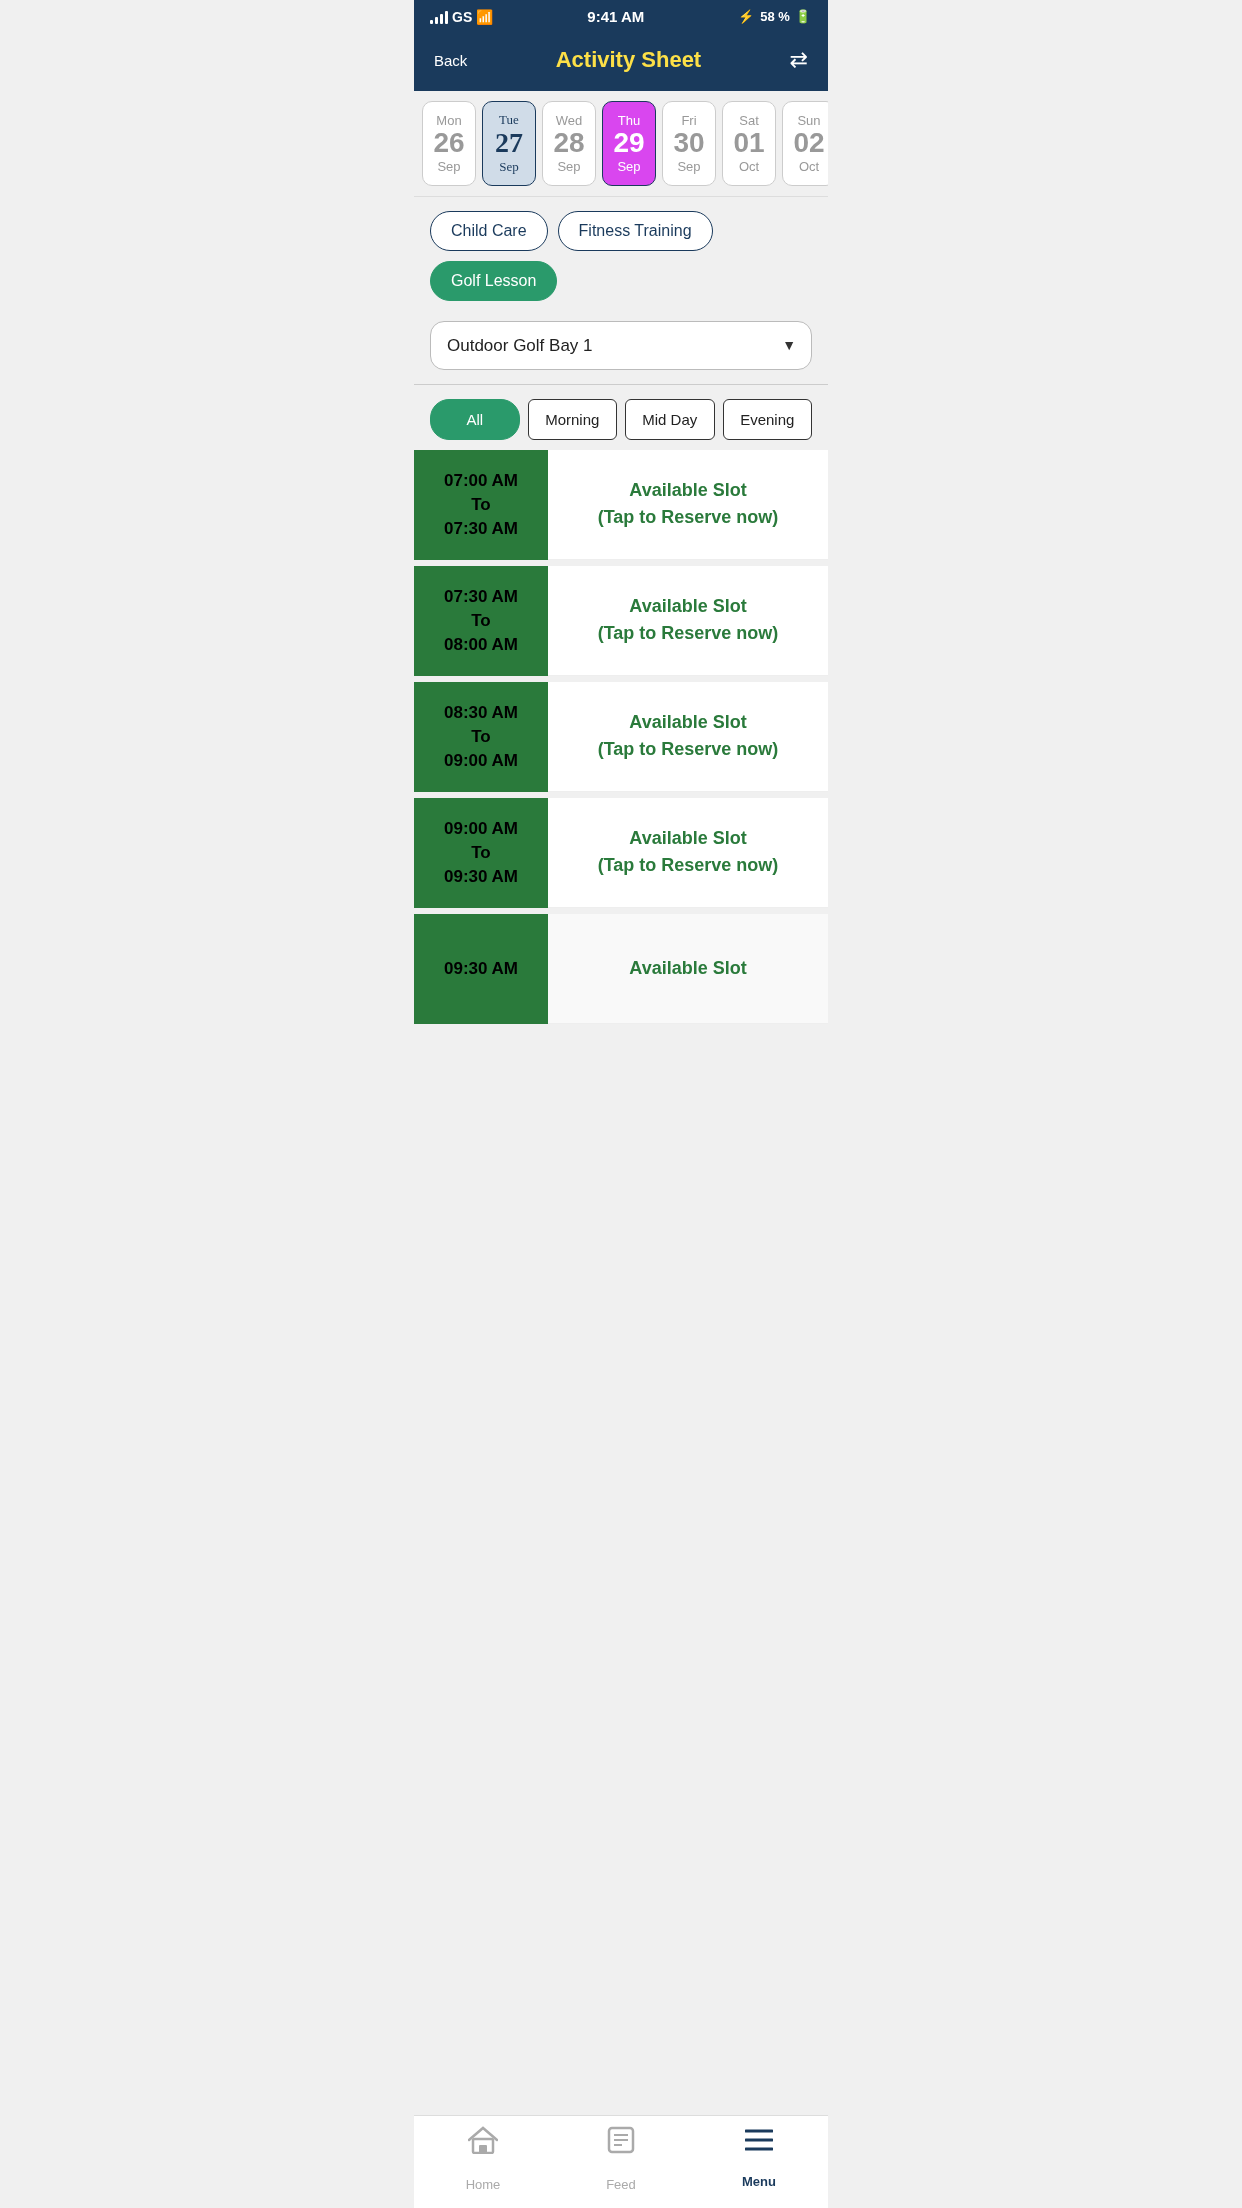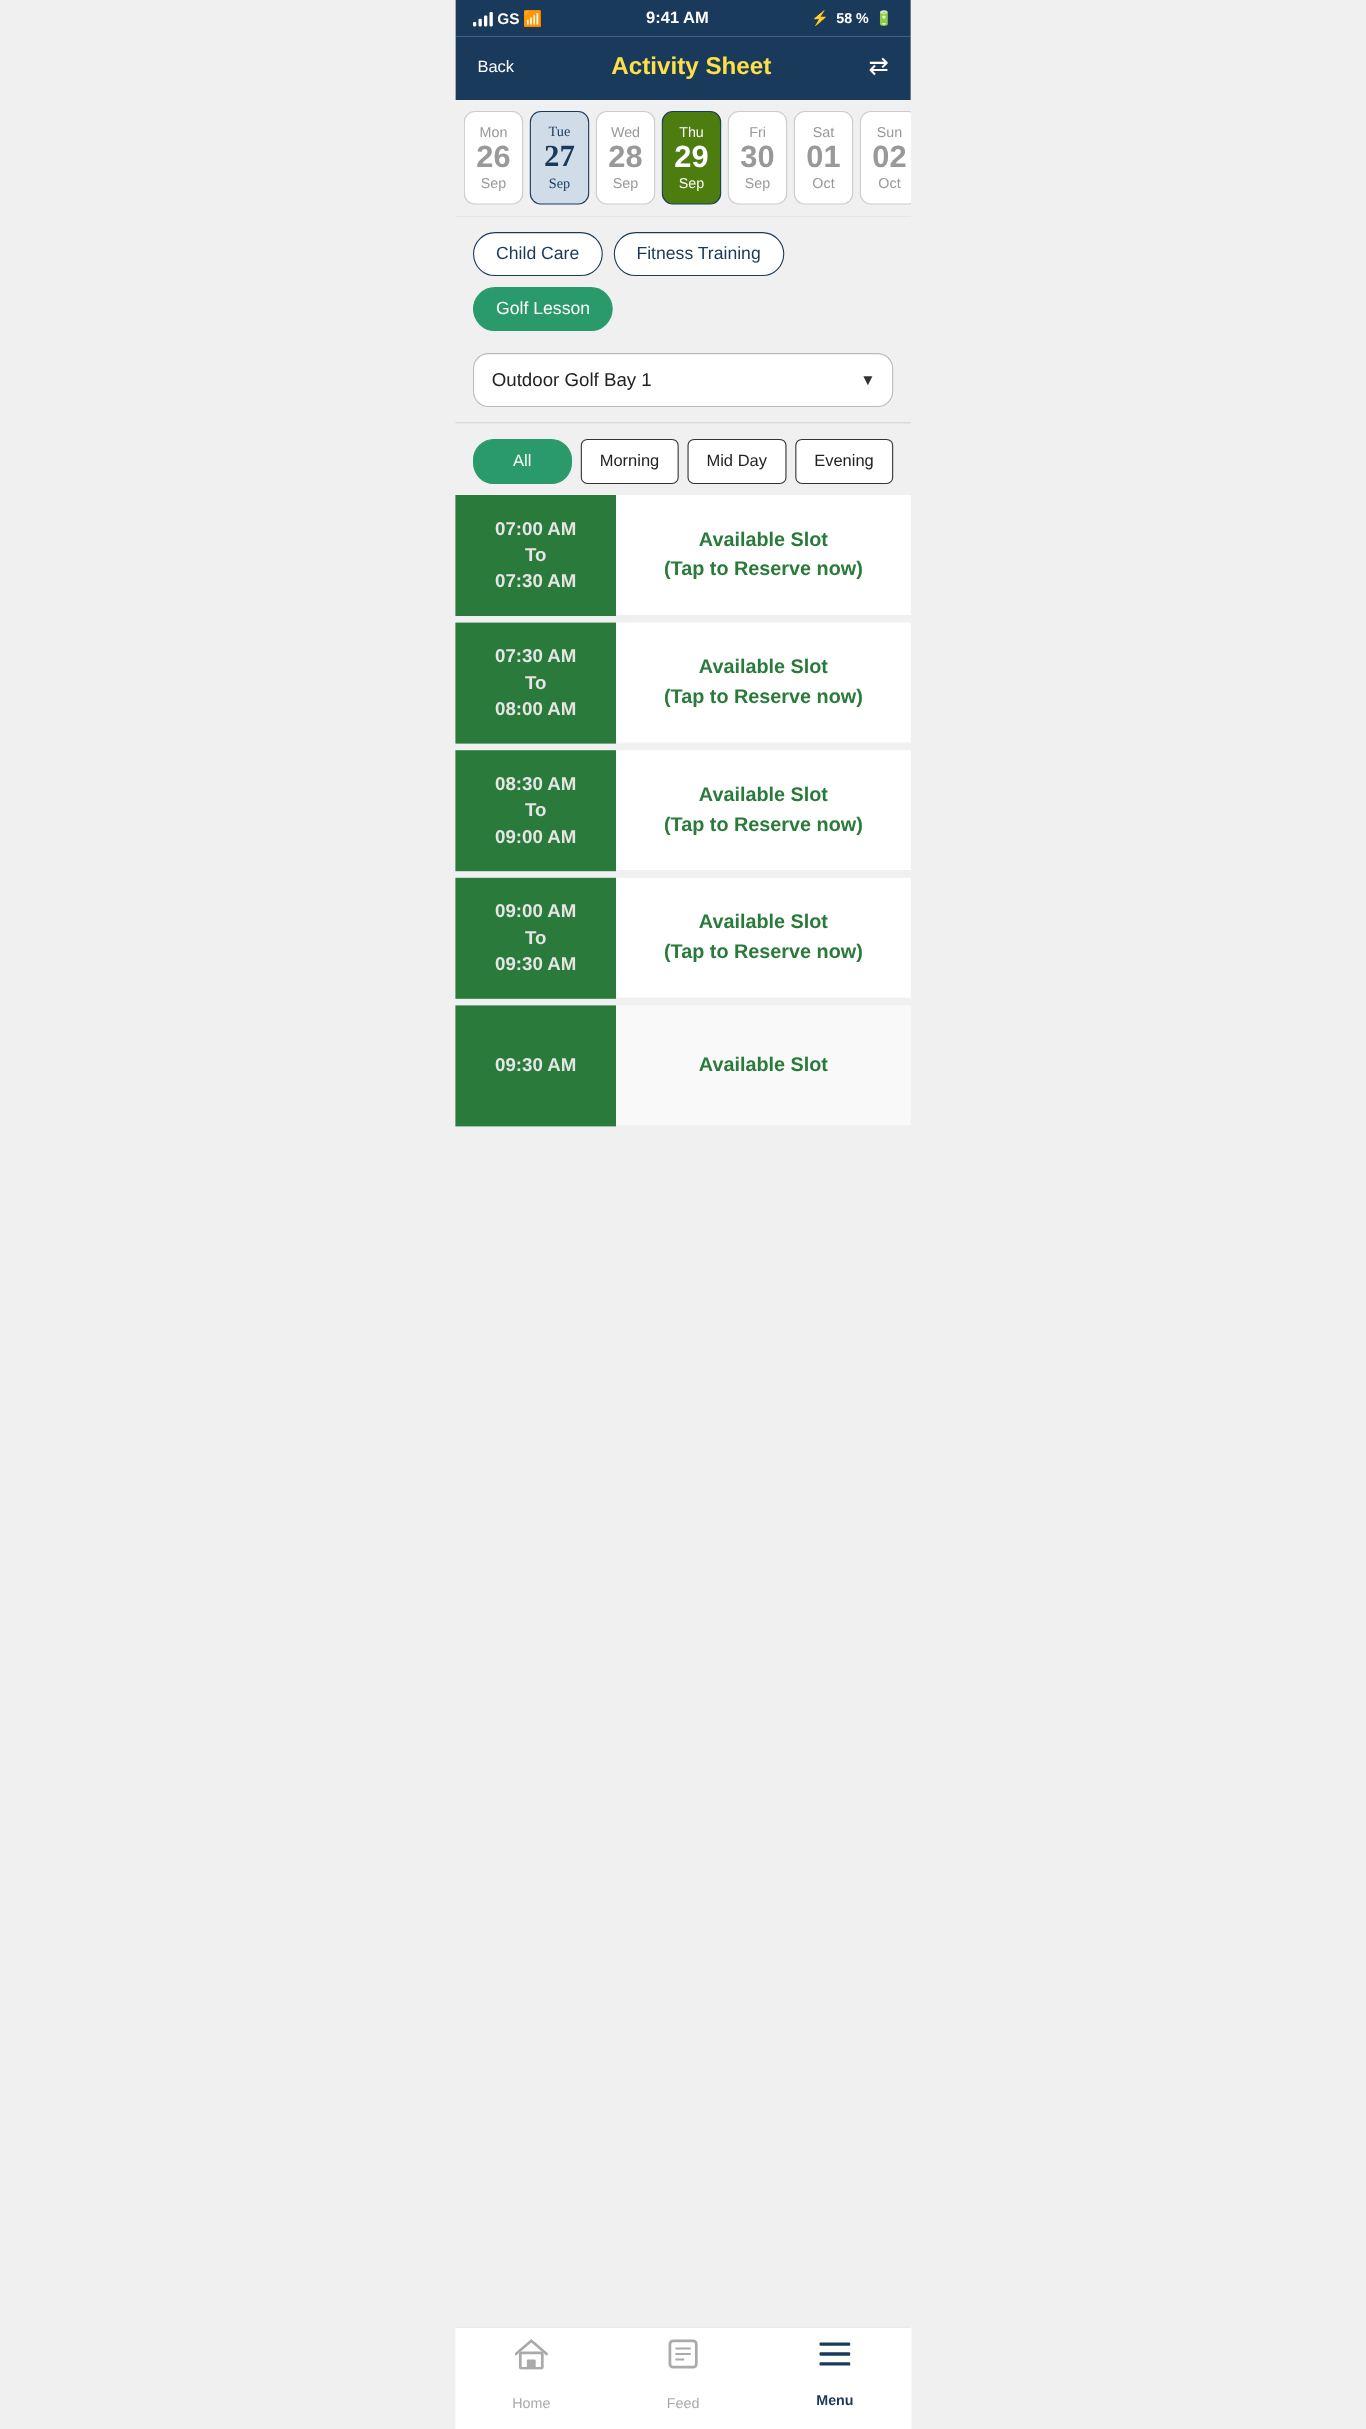--- a/index.html
+++ b/index.html
@@ -57,21 +57,21 @@
       justify-content: center;
       min-width: 54px;
       padding: 10px 6px;
       border-radius: 10px;
       border: 1.5px solid #ccc;
       background: white;
       cursor: pointer;
       flex-shrink: 0;
     }
     .calendar-day.selected {
-      background: #4d7c0f;
+      background: #d946ef;
       border-color: #1a3a5c;
       color: white;
     }
     .calendar-day.highlighted {
       background: #d0dce8;
       border-color: #1a3a5c;
       color: #1a3a5c;
       font-family: Liberation Serif, serif;
     }
     .calendar-day .day-name {
@@ -187,22 +187,22 @@
       padding: 0 0 80px;
     }
     .slot-row {
       display: flex;
       margin: 0 0 6px;
       background: #f0f0f0;
       padding: 0 0;
     }
     .slot-time {
       background: #2a7a3b;
-      color: #e5e5e5;
-      width: 146px;
+      color: #000000;
+      width: 134px;
       min-height: 110px;
       display: flex;
       flex-direction: column;
       align-items: center;
       justify-content: center;
       font-size: 17px;
       font-weight: 600;
       line-height: 1.4;
       text-align: center;
       padding: 10px;

